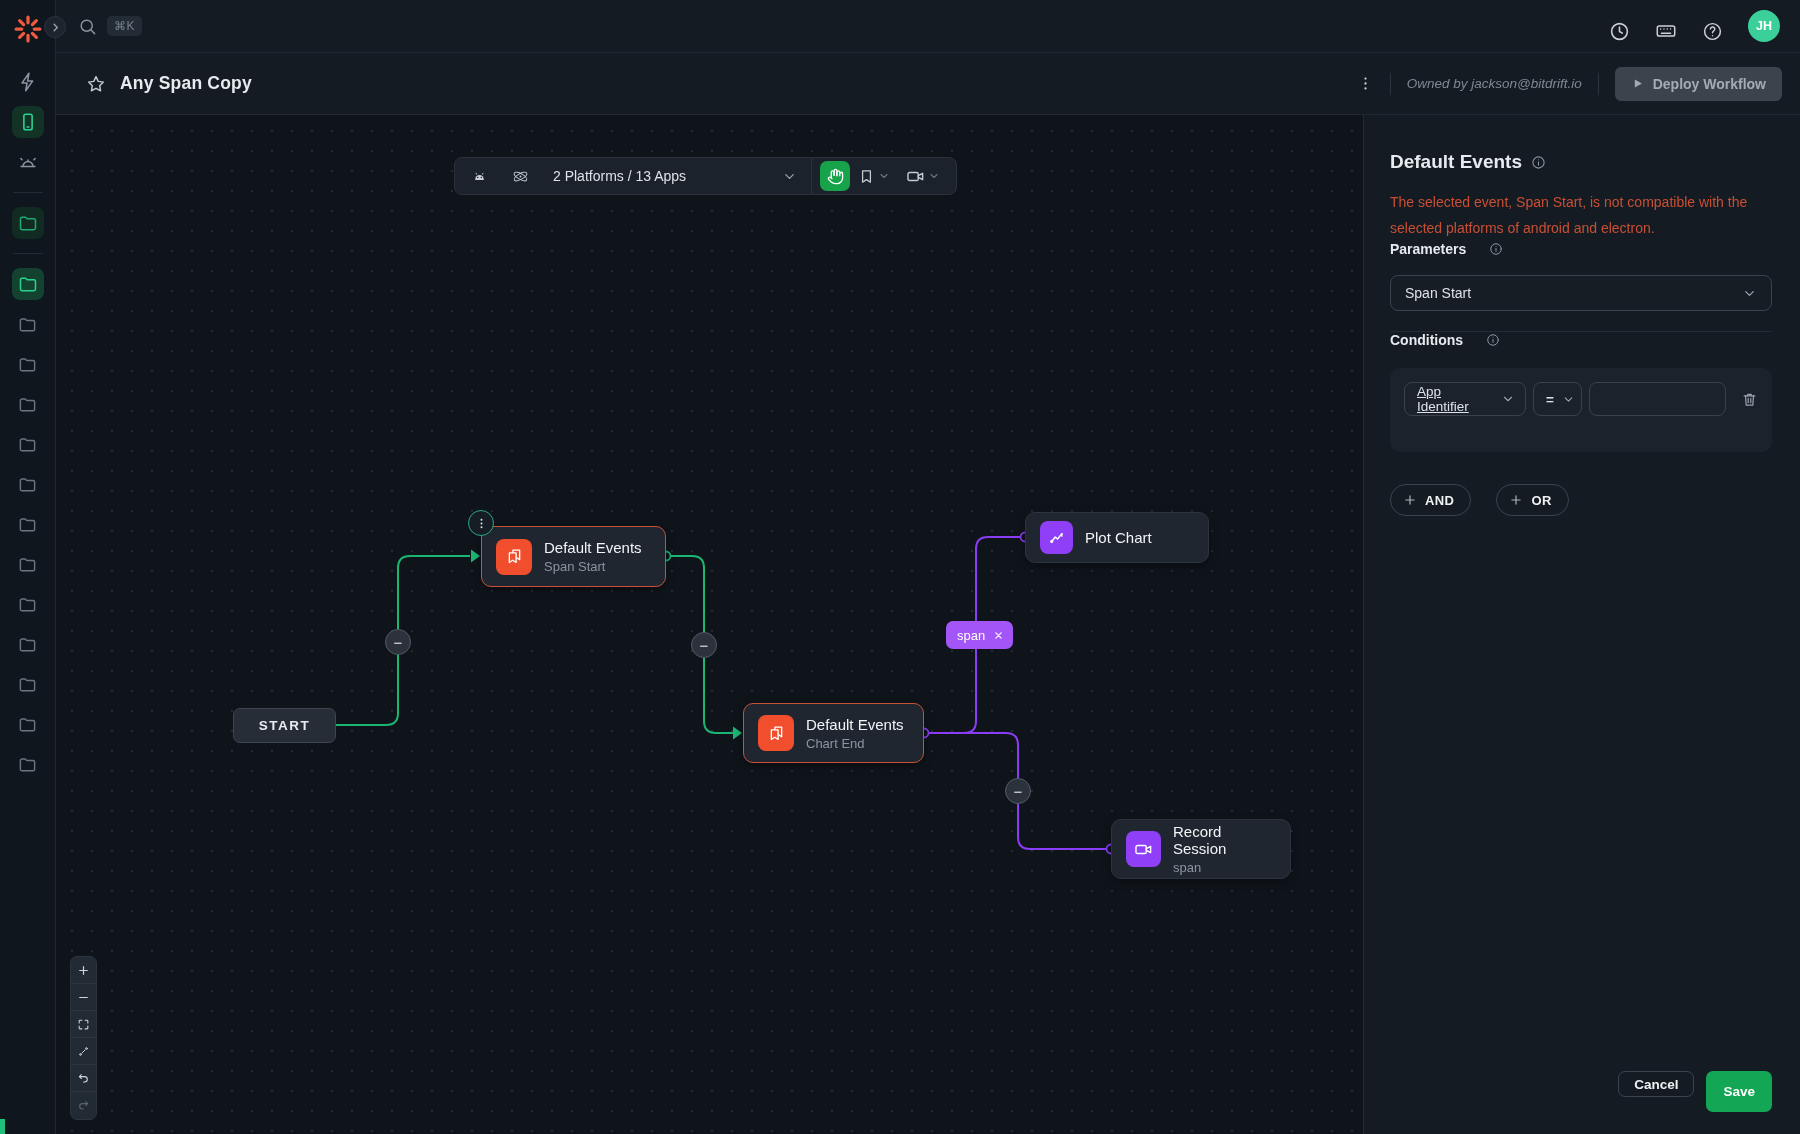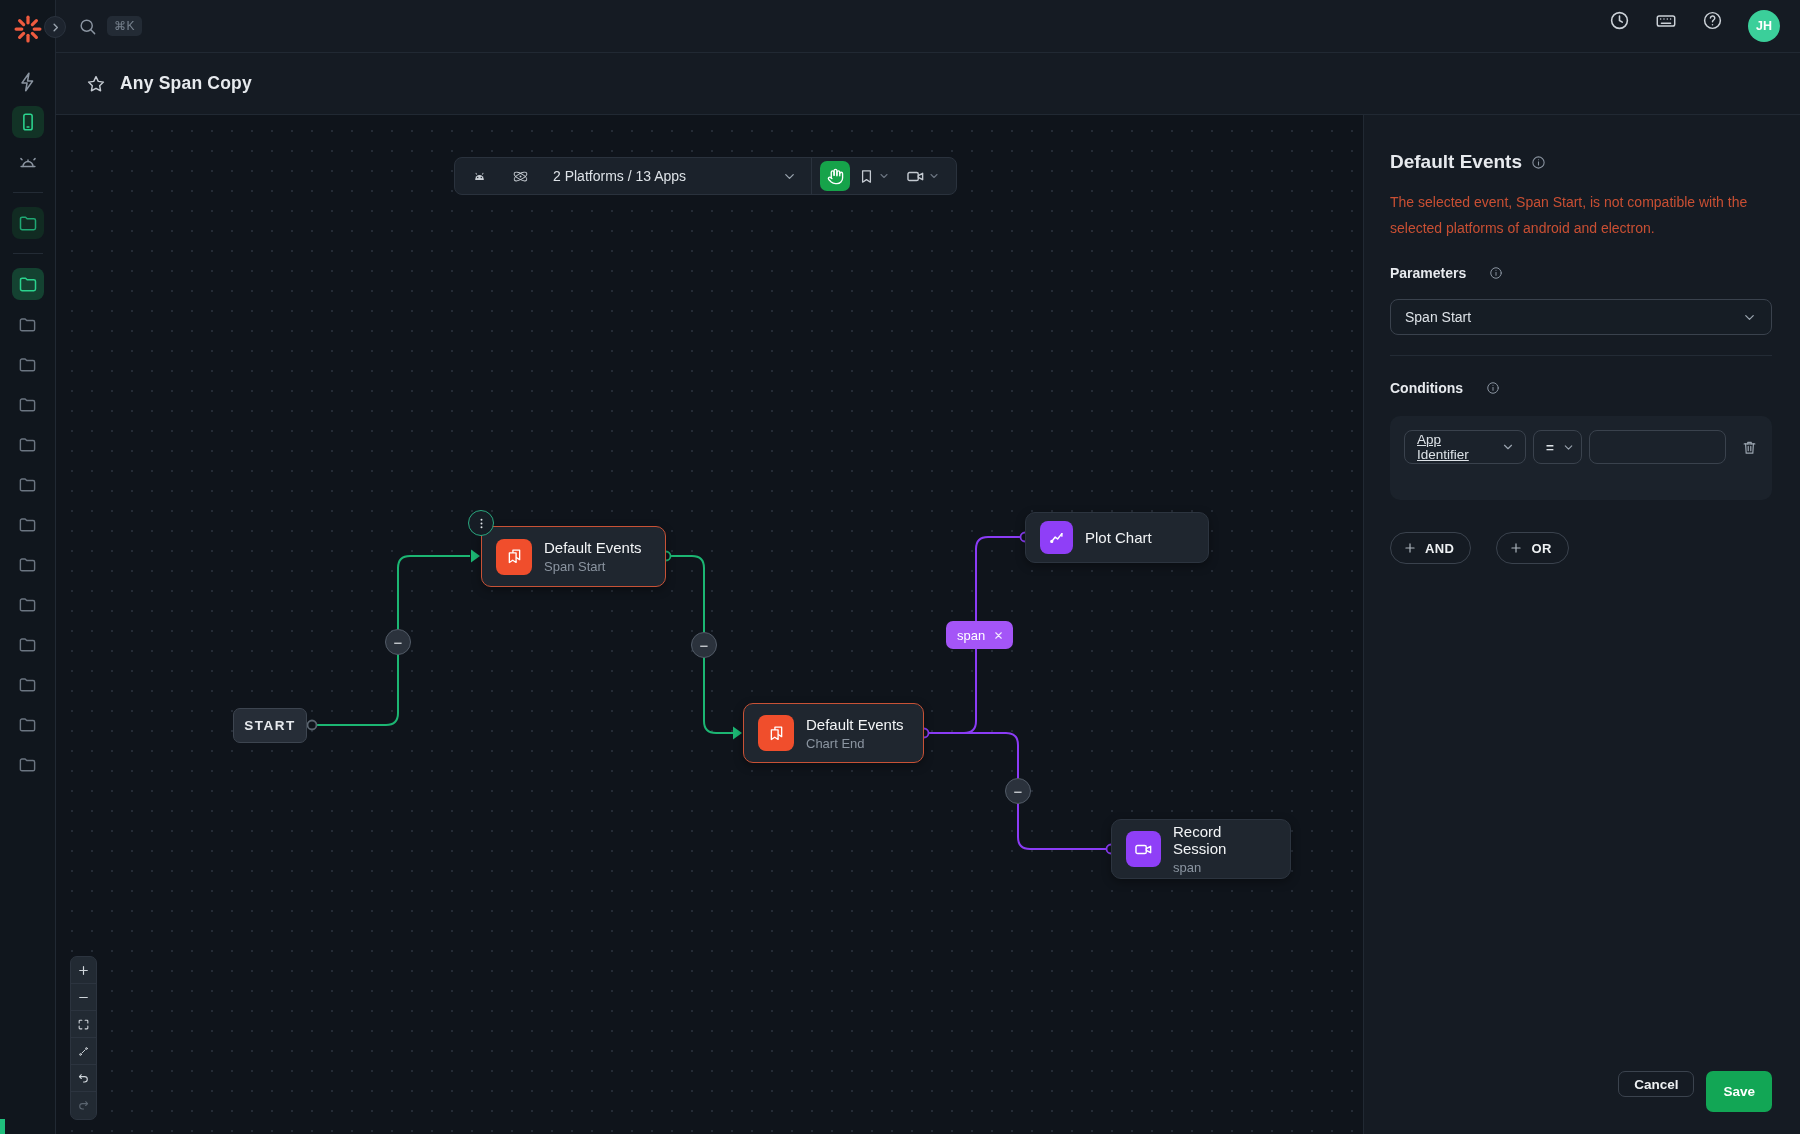--- a/index.html
+++ b/index.html
@@ -25,21 +25,21 @@
   .side-bottom-indicator { position:absolute; left:0; bottom:0; width:5px; height:15px; background:#1fbf7c; }
 
   
   .main { flex:1; display:flex; flex-direction:column; min-width:0; }
 
   .topbar { height:53px; background:#151b23; border-bottom:1px solid #212933;
     display:flex; align-items:center; padding:0 20px 0 22px; }
   .search-group { display:flex; align-items:center; gap:10px; color:#8b95a1; cursor:text; }
   .kbd-badge { background:#232b35; color:#77828e; border-radius:5px; font-size:12px;
     padding:3px 7px; letter-spacing:.5px; }
-  .topbar-right { margin-left:auto; display:flex; align-items:flex-start; gap:25px; color:#ccd2d8; }
+  .topbar-right { margin-left:auto; display:flex; align-items:flex-end; gap:25px; color:#ccd2d8; }
   .icon-btn { background:none; border:none; color:#ccd2d8; cursor:pointer; display:flex; align-items:center; }
   .avatar { width:32px; height:32px; border-radius:50%; background:#3bcf9a; color:#fff; font-weight:bold;
     font-size:12.5px; display:flex; align-items:center; justify-content:center; cursor:pointer; }
 
   .header { height:62px; background:#151b23; border-bottom:1px solid #212933;
     display:flex; align-items:center; padding:0 18px 0 30px; }
   .star-btn { background:none; border:none; color:#c4cad1; cursor:pointer; margin-right:14px; display:flex; }
   .page-title { font-size:17.5px; font-weight:bold; letter-spacing:.2px; }
   .header-right { margin-left:auto; display:flex; align-items:center; gap:16px; }
   .h-div { width:1px; height:22px; background:#2b333d; }
@@ -96,21 +96,21 @@
   .zoom-controls button:last-child { border-bottom:none; }
   .zoom-controls button.dim { color:#5a646f; }
 
   
   .panel { width:437px; flex:0 0 437px; background:#151b23; border-left:1px solid #212933;
     position:relative; padding:36px 28px 0 26px; }
   .panel-title-row { display:flex; align-items:center; gap:9px; }
   .panel-title { font-size:19px; font-weight:bold; }
   .info-ic { color:#8b95a1; display:flex; }
   .panel-error { margin-top:16px; color:#c94f33; font-size:14px; line-height:26px; }
-  .section-label-row { display:flex; align-items:center; gap:23px; margin-top:24px; }
+  .section-label-row { display:flex; align-items:center; gap:23px; }
   .section-label { font-size:14px; font-weight:bold; color:#e7eaee; }
   .select { margin-top:18px; height:36px; border:1px solid #3a424d; border-radius:8px; background:#161d25;
     display:flex; align-items:center; padding:0 14px; font-size:14px; color:#dde2e7; cursor:pointer; }
   .select .chev { margin-left:auto; color:#9aa4af; display:flex; }
   .panel-div { height:1px; background:#232b35; margin:20px 0 0; }
   .cond-card { margin-top:20px; background:#1b222b; border-radius:10px; padding:14px 14px 36px; }
   .cond-row { display:flex; align-items:center; gap:7px; }
   .cond-select { height:34px; border:1px solid #3a424d; border-radius:8px; background:#1b222b;
     display:flex; align-items:center; padding:0 10px 0 12px; font-size:13.5px; color:#dde2e7; cursor:pointer; gap:8px; }
   .cond-select .chev { color:#9aa4af; display:flex; }
@@ -283,20 +283,38 @@
       </div>
     </div>
 
     <div class="header">
       <button class="star-btn">
         <svg width="20" height="20" viewBox="0 0 24 24" fill="none" stroke="currentColor" stroke-width="1.7" stroke-linejoin="round">
             <path d="M12 3.2l2.7 5.6 6.2.9-4.5 4.3 1.1 6.1-5.5-2.9-5.5 2.9 1.1-6.1L3.1 9.7l6.2-.9z"></path>
           </svg>
       </button>
       <span class="page-title">Any Span Copy</span>
+      <div class="header-right">
+        <button class="icon-btn">
+          <svg width="17" height="17" viewBox="0 0 24 24" fill="currentColor">
+              <circle cx="12" cy="5" r="1.6"></circle>
+              <circle cx="12" cy="12" r="1.6"></circle>
+              <circle cx="12" cy="19" r="1.6"></circle>
+            </svg>
+        </button>
+        <div class="h-div"></div>
+        <span class="owner">Owned by jackson@bitdrift.io</span>
+        <div class="h-div"></div>
+        <button class="deploy-btn">
+          <svg width="13" height="13" viewBox="0 0 24 24" fill="currentColor">
+              <path d="M7 4.5l13 7.5-13 7.5z"></path>
+            </svg>
+          <span>Deploy Workflow</span>
+        </button>
+      </div>
     </div>
 
     <div class="content">
 
       <div class="canvas">
 
         <svg class="edges" width="1307" height="1019" viewBox="0 0 1307 1019" fill="none">
 
           <path d="M255 610 H330 Q342 610 342 598 V453 Q342 441 354 441 H414" stroke="#1cb673" stroke-width="2"></path>
           <polygon points="415,434.5 424,441 415,447.5" fill="#1cb673"></polygon>
@@ -354,21 +372,21 @@
             <svg width="19" height="19" viewBox="0 0 24 24" fill="none" stroke="currentColor" stroke-width="1.8" stroke-linejoin="round">
                 <rect x="2.5" y="7" width="13" height="10" rx="2"></rect>
                 <path d="M15.5 13l5.5 3V8l-5.5 3z"></path>
               </svg>
             <svg class="mini-chev" width="12" height="12" viewBox="0 0 24 24" fill="none" stroke="currentColor" stroke-width="2.2" stroke-linecap="round" stroke-linejoin="round">
                 <path d="M6 9l6 6 6-6"></path>
               </svg>
           </button>
         </div>
 
-        <div class="start-node" style="left:177px; top:593px; width:74px; height:35px;">START</div>
+        <div class="start-node" style="left:177px; top:593px; width:103px; height:35px;">START</div>
 
         <div class="node-kebab" style="left:412px; top:395px;">
           <svg width="13" height="13" viewBox="0 0 24 24" fill="currentColor">
               <circle cx="12" cy="5" r="1.8"></circle>
               <circle cx="12" cy="12" r="1.8"></circle>
               <circle cx="12" cy="19" r="1.8"></circle>
             </svg>
         </div>
 
         <div class="node err" style="left:425px; top:411px; width:185px; height:61px;">

